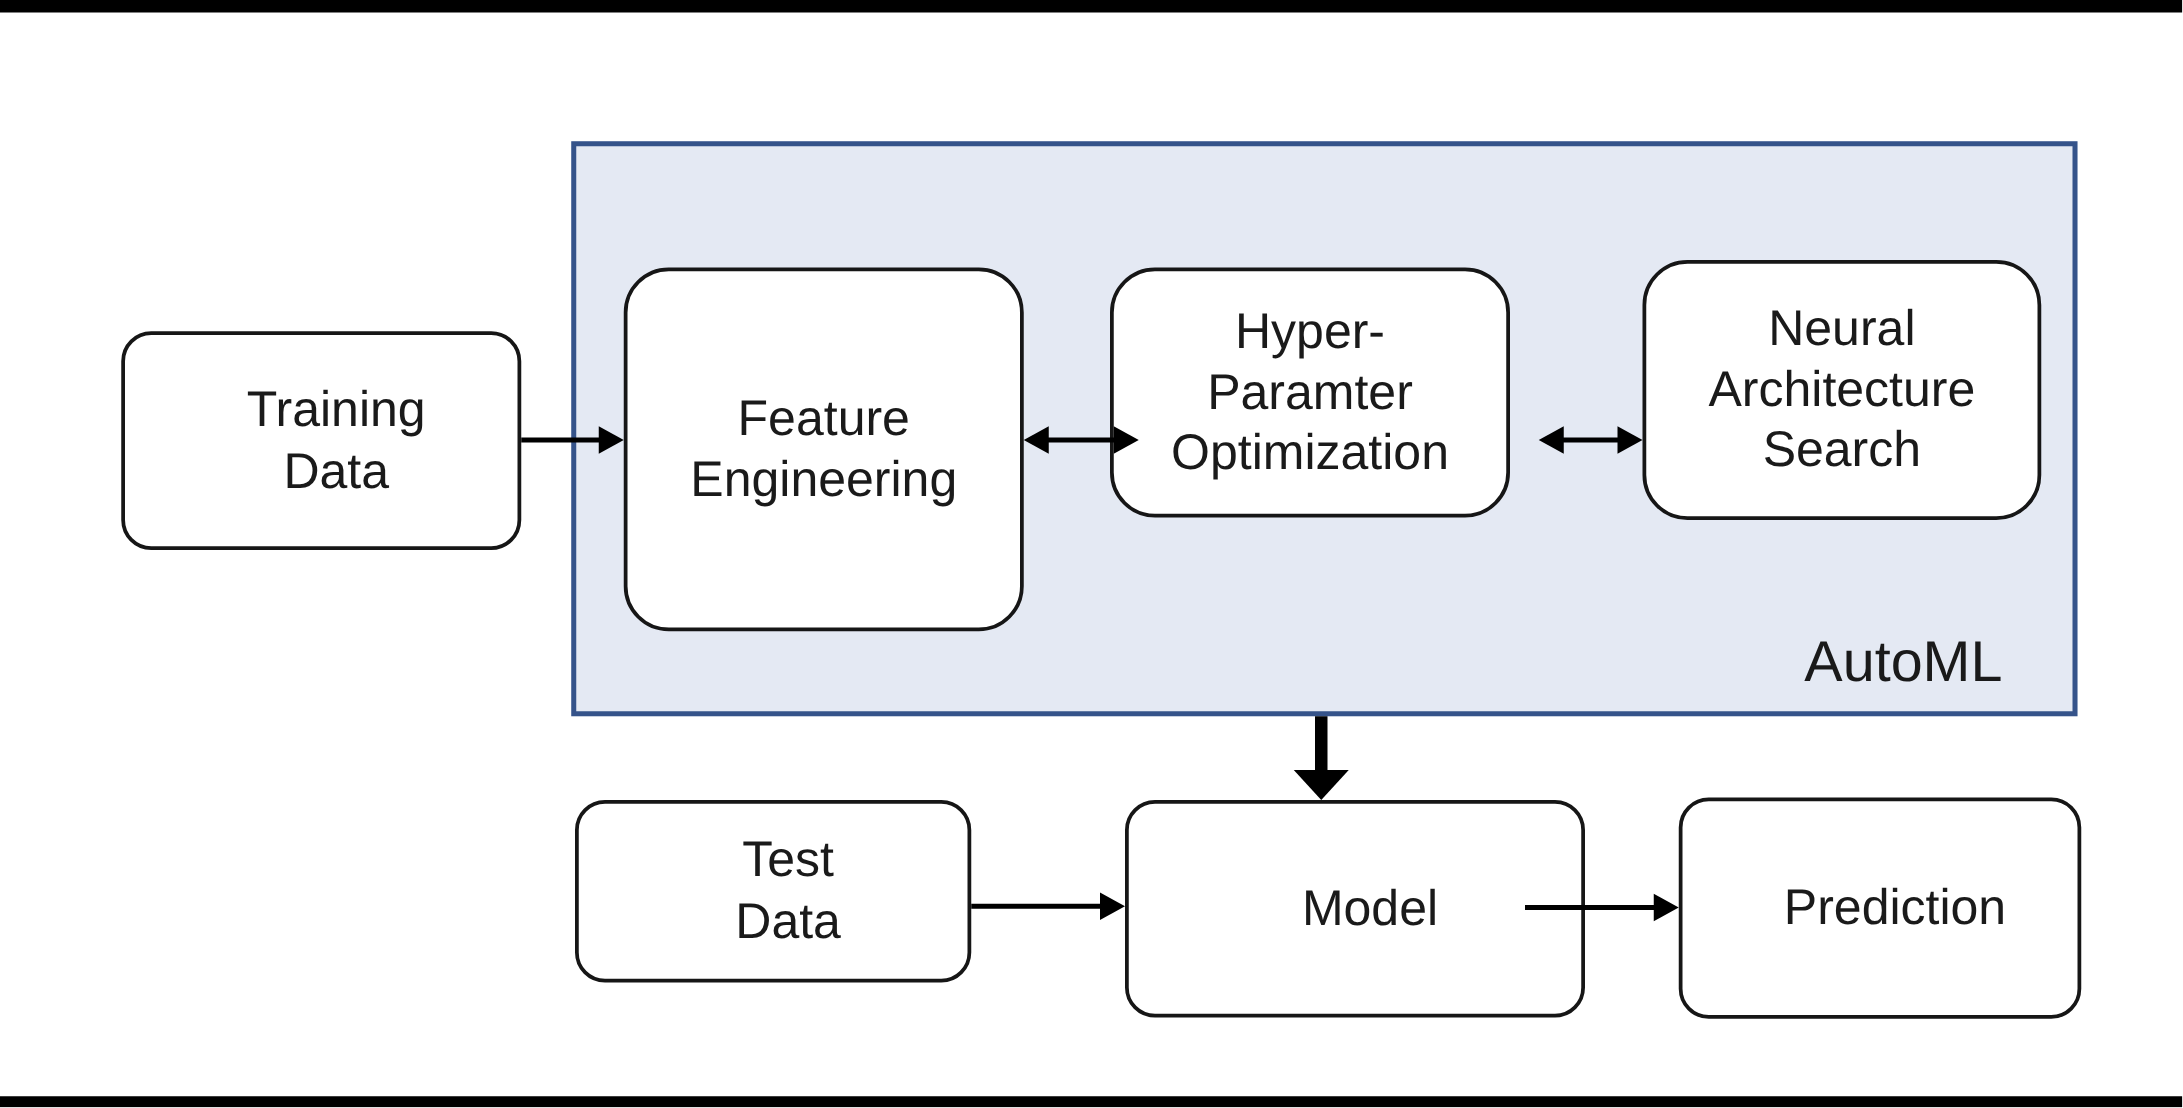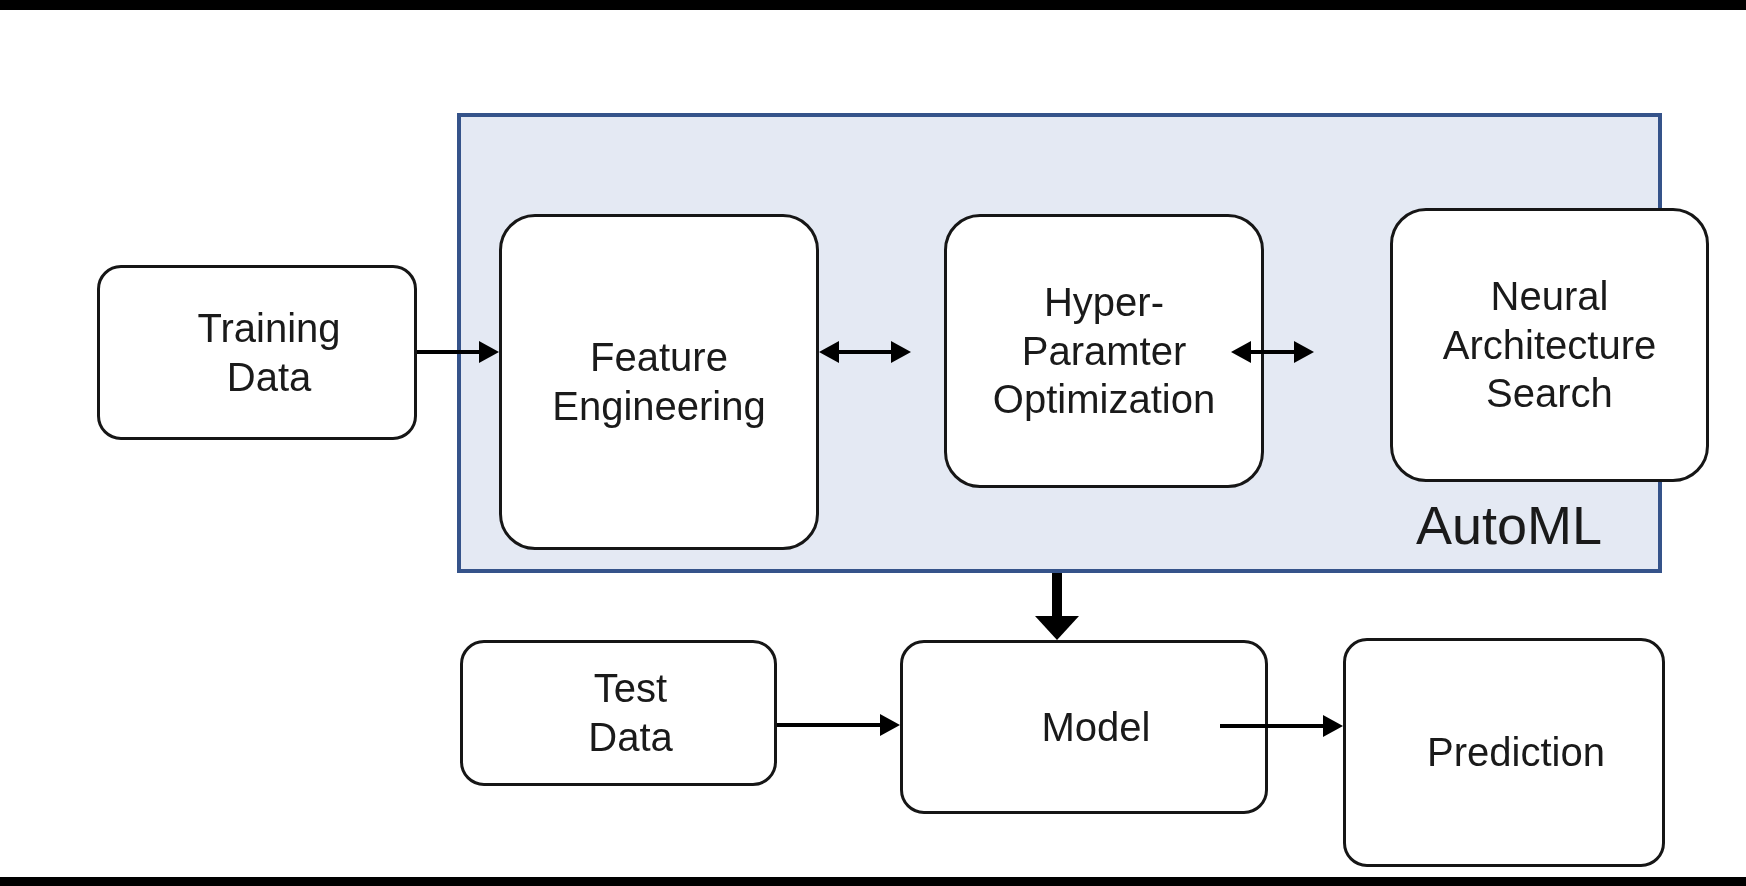--- a/index.html
+++ b/index.html
@@ -10,21 +10,21 @@
   .letterbox{position:absolute;left:0;width:1746px;background:#000;}
   .letterbox.top{top:0;height:10px;}
   .letterbox.bottom{top:877px;height:9px;}
 
   .group{
     position:absolute;left:457px;top:113px;width:1205px;height:460px;
     background:#e4e9f3;border:4px solid #35538a;box-sizing:border-box;
   }
   .group-label{
     position:absolute;right:56px;bottom:14px;
-    font-size:54px;line-height:1.1;color:#1a1a1a;
+    font-size:46px;line-height:1.1;color:#1a1a1a;
   }
 
   .node{
     position:absolute;background:#fff;border:3px solid #161616;box-sizing:border-box;
     display:flex;align-items:center;justify-content:center;
   }
   .node.r-sm{border-radius:24px;padding-left:24px;}
   .node.r-lg{border-radius:36px;}
   .node-label{
     font-size:40px;line-height:1.22;text-align:center;white-space:pre-line;color:#1a1a1a;
@@ -54,47 +54,47 @@
 
   <div class="group">
     <div class="group-label">AutoML</div>
   </div>
 
   <div class="node r-sm" style="left:97px;top:265px;width:320px;height:175px">
     <span class="node-label">Training
 Data</span>
   </div>
 
-  <div class="node r-lg" style="left:499px;top:214px;width:320px;height:336px">
+  <div class="node r-lg" style="left:499px;top:214px;width:320px;height:291px">
     <span class="node-label">Feature
 Engineering</span>
   </div>
 
-  <div class="node r-lg" style="left:944px;top:214px;width:320px;height:274px">
+  <div class="node r-lg" style="left:888px;top:214px;width:320px;height:200px">
     <span class="node-label">Hyper-
 Paramter
 Optimization</span>
   </div>
 
-  <div class="node r-lg" style="left:1390px;top:208px;width:319px;height:274px">
+  <div class="node r-lg" style="left:1314px;top:208px;width:319px;height:208px">
     <span class="node-label">Neural
 Architecture
 Search</span>
   </div>
 
   <div class="node r-sm" style="left:460px;top:640px;width:317px;height:146px">
     <span class="node-label">Test
 Data</span>
   </div>
 
   <div class="node r-sm" style="left:900px;top:640px;width:368px;height:174px">
     <span class="node-label">Model</span>
   </div>
 
-  <div class="node r-sm" style="left:1343px;top:638px;width:322px;height:229px">
+  <div class="node r-sm" style="left:1343px;top:638px;width:322px;height:177px">
     <span class="node-label">Prediction</span>
   </div>
 
   <div class="arrow single" style="left:417px;top:341px;width:82px;height:22px">
     <div class="shaft"></div>
     <div class="head head-right"></div>
   </div>
 
   <div class="arrow double" style="left:819px;top:341px;width:92px;height:22px">
     <div class="head head-left"></div>

